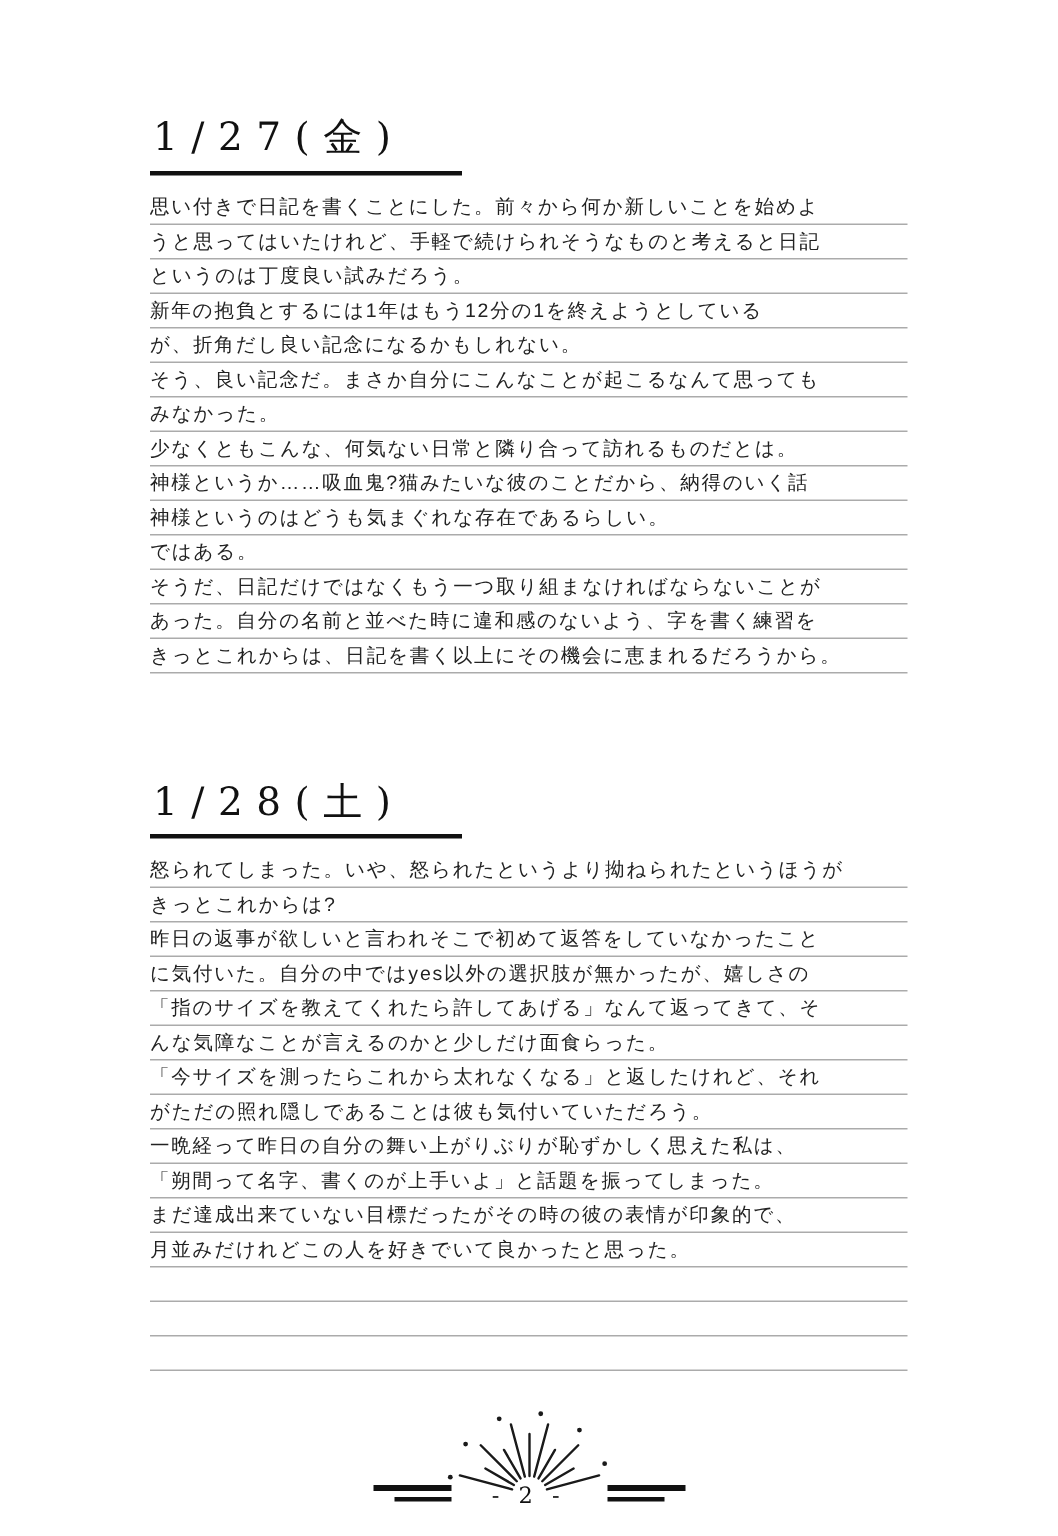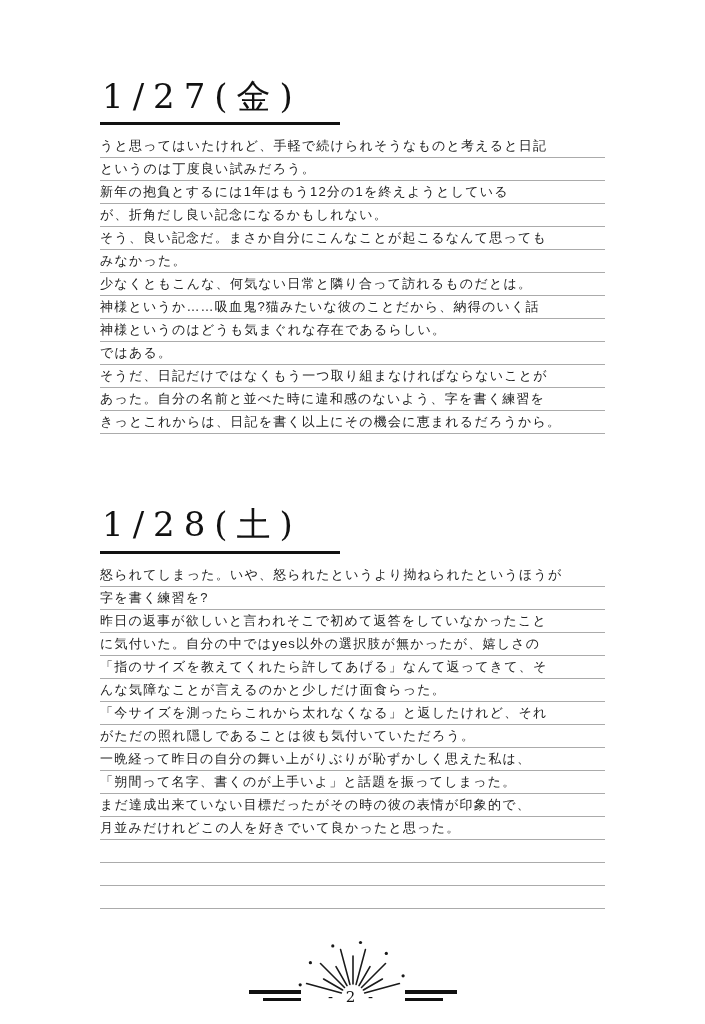--- a/index.html
+++ b/index.html
@@ -18,21 +18,21 @@
     overflow: hidden;
   }
   .content {
     padding: 78px 100px 0 100px;
   }
   .entry { margin: 0; }
   .entry + .entry { margin-top: 72px; }
   .date {
     display: inline-block;
     margin: 0 0 10px 0;
-    font-size: 34px;
+    font-size: 26px;
     font-weight: 500;
     letter-spacing: 9px;
     line-height: 1.1;
     color: #111;
     border-bottom: 3px solid #111;
     padding: 0 38px 7px 2px;
     font-family: "DejaVu Serif", "Liberation Serif", serif;
     text-align: center;
   }
   .lines { width: 505px; }
@@ -70,41 +70,42 @@
 </style>
 </head>
 <body>
 
 <div class="page">
   <div class="content">
 
     <section class="entry">
       <h2 class="date">1/27(金)</h2>
       <div class="lines">
+          <div class="line">思い付きで日記を書くことにした。前々から何か新しいことを始めよ</div>
           <div class="line">うと思ってはいたけれど、手軽で続けられそうなものと考えると日記</div>
           <div class="line">というのは丁度良い試みだろう。</div>
           <div class="line">新年の抱負とするには1年はもう12分の1を終えようとしている</div>
           <div class="line">が、折角だし良い記念になるかもしれない。</div>
           <div class="line">そう、良い記念だ。まさか自分にこんなことが起こるなんて思っても</div>
           <div class="line">みなかった。</div>
           <div class="line">少なくともこんな、何気ない日常と隣り合って訪れるものだとは。</div>
           <div class="line">神様というか……吸血鬼?猫みたいな彼のことだから、納得のいく話</div>
           <div class="line">神様というのはどうも気まぐれな存在であるらしい。</div>
           <div class="line">ではある。</div>
           <div class="line">そうだ、日記だけではなくもう一つ取り組まなければならないことが</div>
           <div class="line">あった。自分の名前と並べた時に違和感のないよう、字を書く練習を</div>
           <div class="line">きっとこれからは、日記を書く以上にその機会に恵まれるだろうから。</div>
         </div>
     </section>
 
     <section class="entry">
       <h2 class="date">1/28(土)</h2>
       <div class="lines">
           <div class="line">怒られてしまった。いや、怒られたというより拗ねられたというほうが</div>
-          <div class="line">字を書く練習を?</div>
+          <div class="line">きっとこれからは?</div>
           <div class="line">昨日の返事が欲しいと言われそこで初めて返答をしていなかったこと</div>
           <div class="line">に気付いた。自分の中ではyes以外の選択肢が無かったが、嬉しさの</div>
           <div class="line">「指のサイズを教えてくれたら許してあげる」なんて返ってきて、そ</div>
           <div class="line">んな気障なことが言えるのかと少しだけ面食らった。</div>
           <div class="line">「今サイズを測ったらこれから太れなくなる」と返したけれど、それ</div>
           <div class="line">がただの照れ隠しであることは彼も気付いていただろう。</div>
           <div class="line">一晩経って昨日の自分の舞い上がりぶりが恥ずかしく思えた私は、</div>
           <div class="line">「朔間って名字、書くのが上手いよ」と話題を振ってしまった。</div>
           <div class="line">まだ達成出来ていない目標だったがその時の彼の表情が印象的で、</div>
           <div class="line">月並みだけれどこの人を好きでいて良かったと思った。</div>

